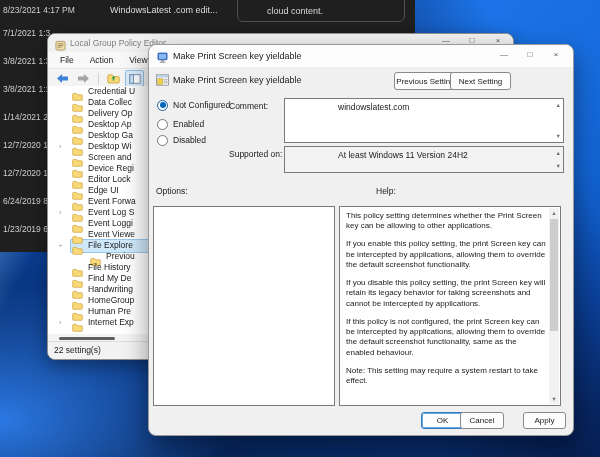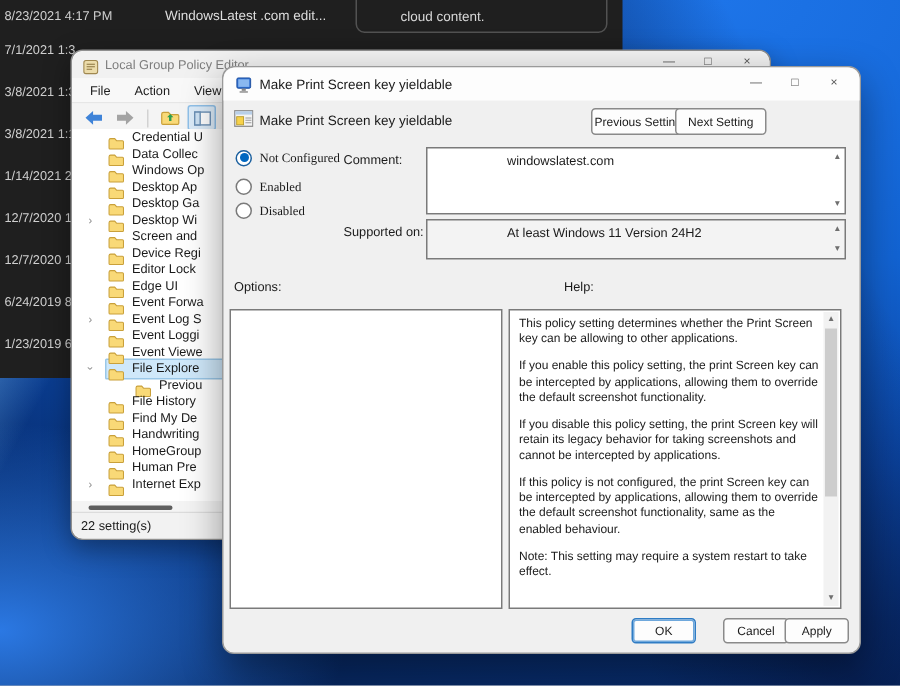--- a/index.html
+++ b/index.html
@@ -52,42 +52,42 @@
   .dlg-title{position:absolute;left:0;top:0;right:0;height:22px;background:#fdfdfd;border-radius:8px 8px 0 0;}
   .dlg-title .dicon{position:absolute;left:8px;top:5px;}
   .dlg-title .dtext{position:absolute;left:24px;top:6px;font-size:9px;color:#1a1a1a;}
   .dlg-title .caption-btns{top:3px;right:4px;}
   .dlg-head-icon{position:absolute;left:7px;top:27px;}
   .dlg-heading{position:absolute;left:24px;top:30px;font-size:9px;color:#1a1a1a;}
   .btn{position:absolute;background:#fdfdfd;border:1px solid #8a8a8a;border-radius:3px;
     font-size:8px;color:#1a1a1a;display:flex;align-items:center;justify-content:center;box-sizing:border-box;}
   .btn.prev{left:233px;top:27px;width:63px;height:18px;margin-left:12px;}
   .btn.next{left:301px;top:27px;width:61px;height:18px;}
-  .radio-row{position:absolute;left:8px;height:14px;display:flex;align-items:center;gap:5px;font-family:Liberation Serif, serif;}
+  .radio-row{position:absolute;left:8px;height:14px;display:flex;align-items:center;gap:5px;}
   .rb{width:9px;height:9px;border:1px solid #7a7a7a;border-radius:50%;background:#fff;position:relative;flex:0 0 auto;}
   .rb.on{border-color:#1a5f9e;}
   .rb.on::after{content:"";position:absolute;left:1.5px;top:1.5px;width:6px;height:6px;border-radius:50%;background:#0067c0;}
   .rlabel{font-size:8.5px;color:#1a1a1a;white-space:nowrap;}
   .flabel{position:absolute;font-size:8.5px;color:#1a1a1a;}
   .comment-box{position:absolute;left:135px;top:53px;width:280px;height:45px;background:#fff;border:1px solid #7a7a7a;box-sizing:border-box;}
   .supported-box{position:absolute;left:135px;top:101px;width:280px;height:27px;background:#f3f3f3;border:1px solid #7a7a7a;box-sizing:border-box;}
   .boxtext{position:absolute;left:5px;top:3px;font-size:8.5px;color:#1a1a1a;white-space:nowrap;margin-left:48px;}
   .sarrow{position:absolute;right:2px;font-size:5.5px;color:#6f6f6f;line-height:6px;}
   .sarrow.up{top:3px;} .sarrow.dn{bottom:3px;}
   .panel{position:absolute;top:161px;height:200px;background:#fff;border:1px solid #7a7a7a;box-sizing:border-box;}
   .panel.options{left:4px;width:182px;}
   .panel.help{left:190px;width:222px;}
   .help-text{position:absolute;left:0;top:0;right:12px;bottom:0;padding:4px 2px 4px 6px;overflow:hidden;}
   .help-text p{margin:0 0 8px 0;font-size:8px;line-height:1.28;color:#1a1a1a;}
   .vscroll{position:absolute;top:1px;right:1px;bottom:1px;width:10px;background:#f2f2f2;}
   .vscroll .va{position:absolute;left:0;width:10px;text-align:center;font-size:5.5px;color:#6f6f6f;line-height:8px;}
   .vscroll .va.up{top:1px;} .vscroll .va.dn{bottom:1px;}
   .vscroll .vthumb{position:absolute;left:1px;top:11px;width:8px;height:112px;background:#cdcdcd;}
   .btn.ok{left:272px;top:367px;width:43px;height:17px;border:1px solid #2f7cc4;box-shadow:0 0 0 1px #6fa8dc inset;}
-  .btn.cancel{left:333px;top:367px;width:44px;height:17px;}
+  .btn.cancel{left:311px;top:367px;width:44px;height:17px;}
   .btn.apply{left:374px;top:367px;width:43px;height:17px;}
 </style>
 </head>
 <body>
 
 <div id="stage">
 
   <div class="dark-win">
     <div>
         <div class="date-row" style="top: 5px;">8/23/2021 4:17 PM</div>
@@ -176,21 +176,21 @@
         <div class="tree-row" style="top: 11px;">
           <span class="ticon"><svg width="11" height="9" viewBox="0 0 16 13">
               <path d="M1 3.5 Q1 2 2.5 2 h4 l1.8 2 H14 q1 0 1 1 v6 q0 1-1 1 H2 q-1 0-1-1 z" fill="#f9d977" stroke="#c9a03a" stroke-width="1"></path>
             </svg></span>
           <span class="tlabel">Data Collec</span>
         </div>
         <div class="tree-row" style="top: 22px;">
           <span class="ticon"><svg width="11" height="9" viewBox="0 0 16 13">
               <path d="M1 3.5 Q1 2 2.5 2 h4 l1.8 2 H14 q1 0 1 1 v6 q0 1-1 1 H2 q-1 0-1-1 z" fill="#f9d977" stroke="#c9a03a" stroke-width="1"></path>
             </svg></span>
-          <span class="tlabel">Windows Op</span>
+          <span class="tlabel">Delivery Op</span>
         </div>
         <div class="tree-row" style="top: 33px;">
           <span class="ticon"><svg width="11" height="9" viewBox="0 0 16 13">
               <path d="M1 3.5 Q1 2 2.5 2 h4 l1.8 2 H14 q1 0 1 1 v6 q0 1-1 1 H2 q-1 0-1-1 z" fill="#f9d977" stroke="#c9a03a" stroke-width="1"></path>
             </svg></span>
           <span class="tlabel">Desktop Ap</span>
         </div>
         <div class="tree-row" style="top: 44px;">
           <span class="ticon"><svg width="11" height="9" viewBox="0 0 16 13">
               <path d="M1 3.5 Q1 2 2.5 2 h4 l1.8 2 H14 q1 0 1 1 v6 q0 1-1 1 H2 q-1 0-1-1 z" fill="#f9d977" stroke="#c9a03a" stroke-width="1"></path>

